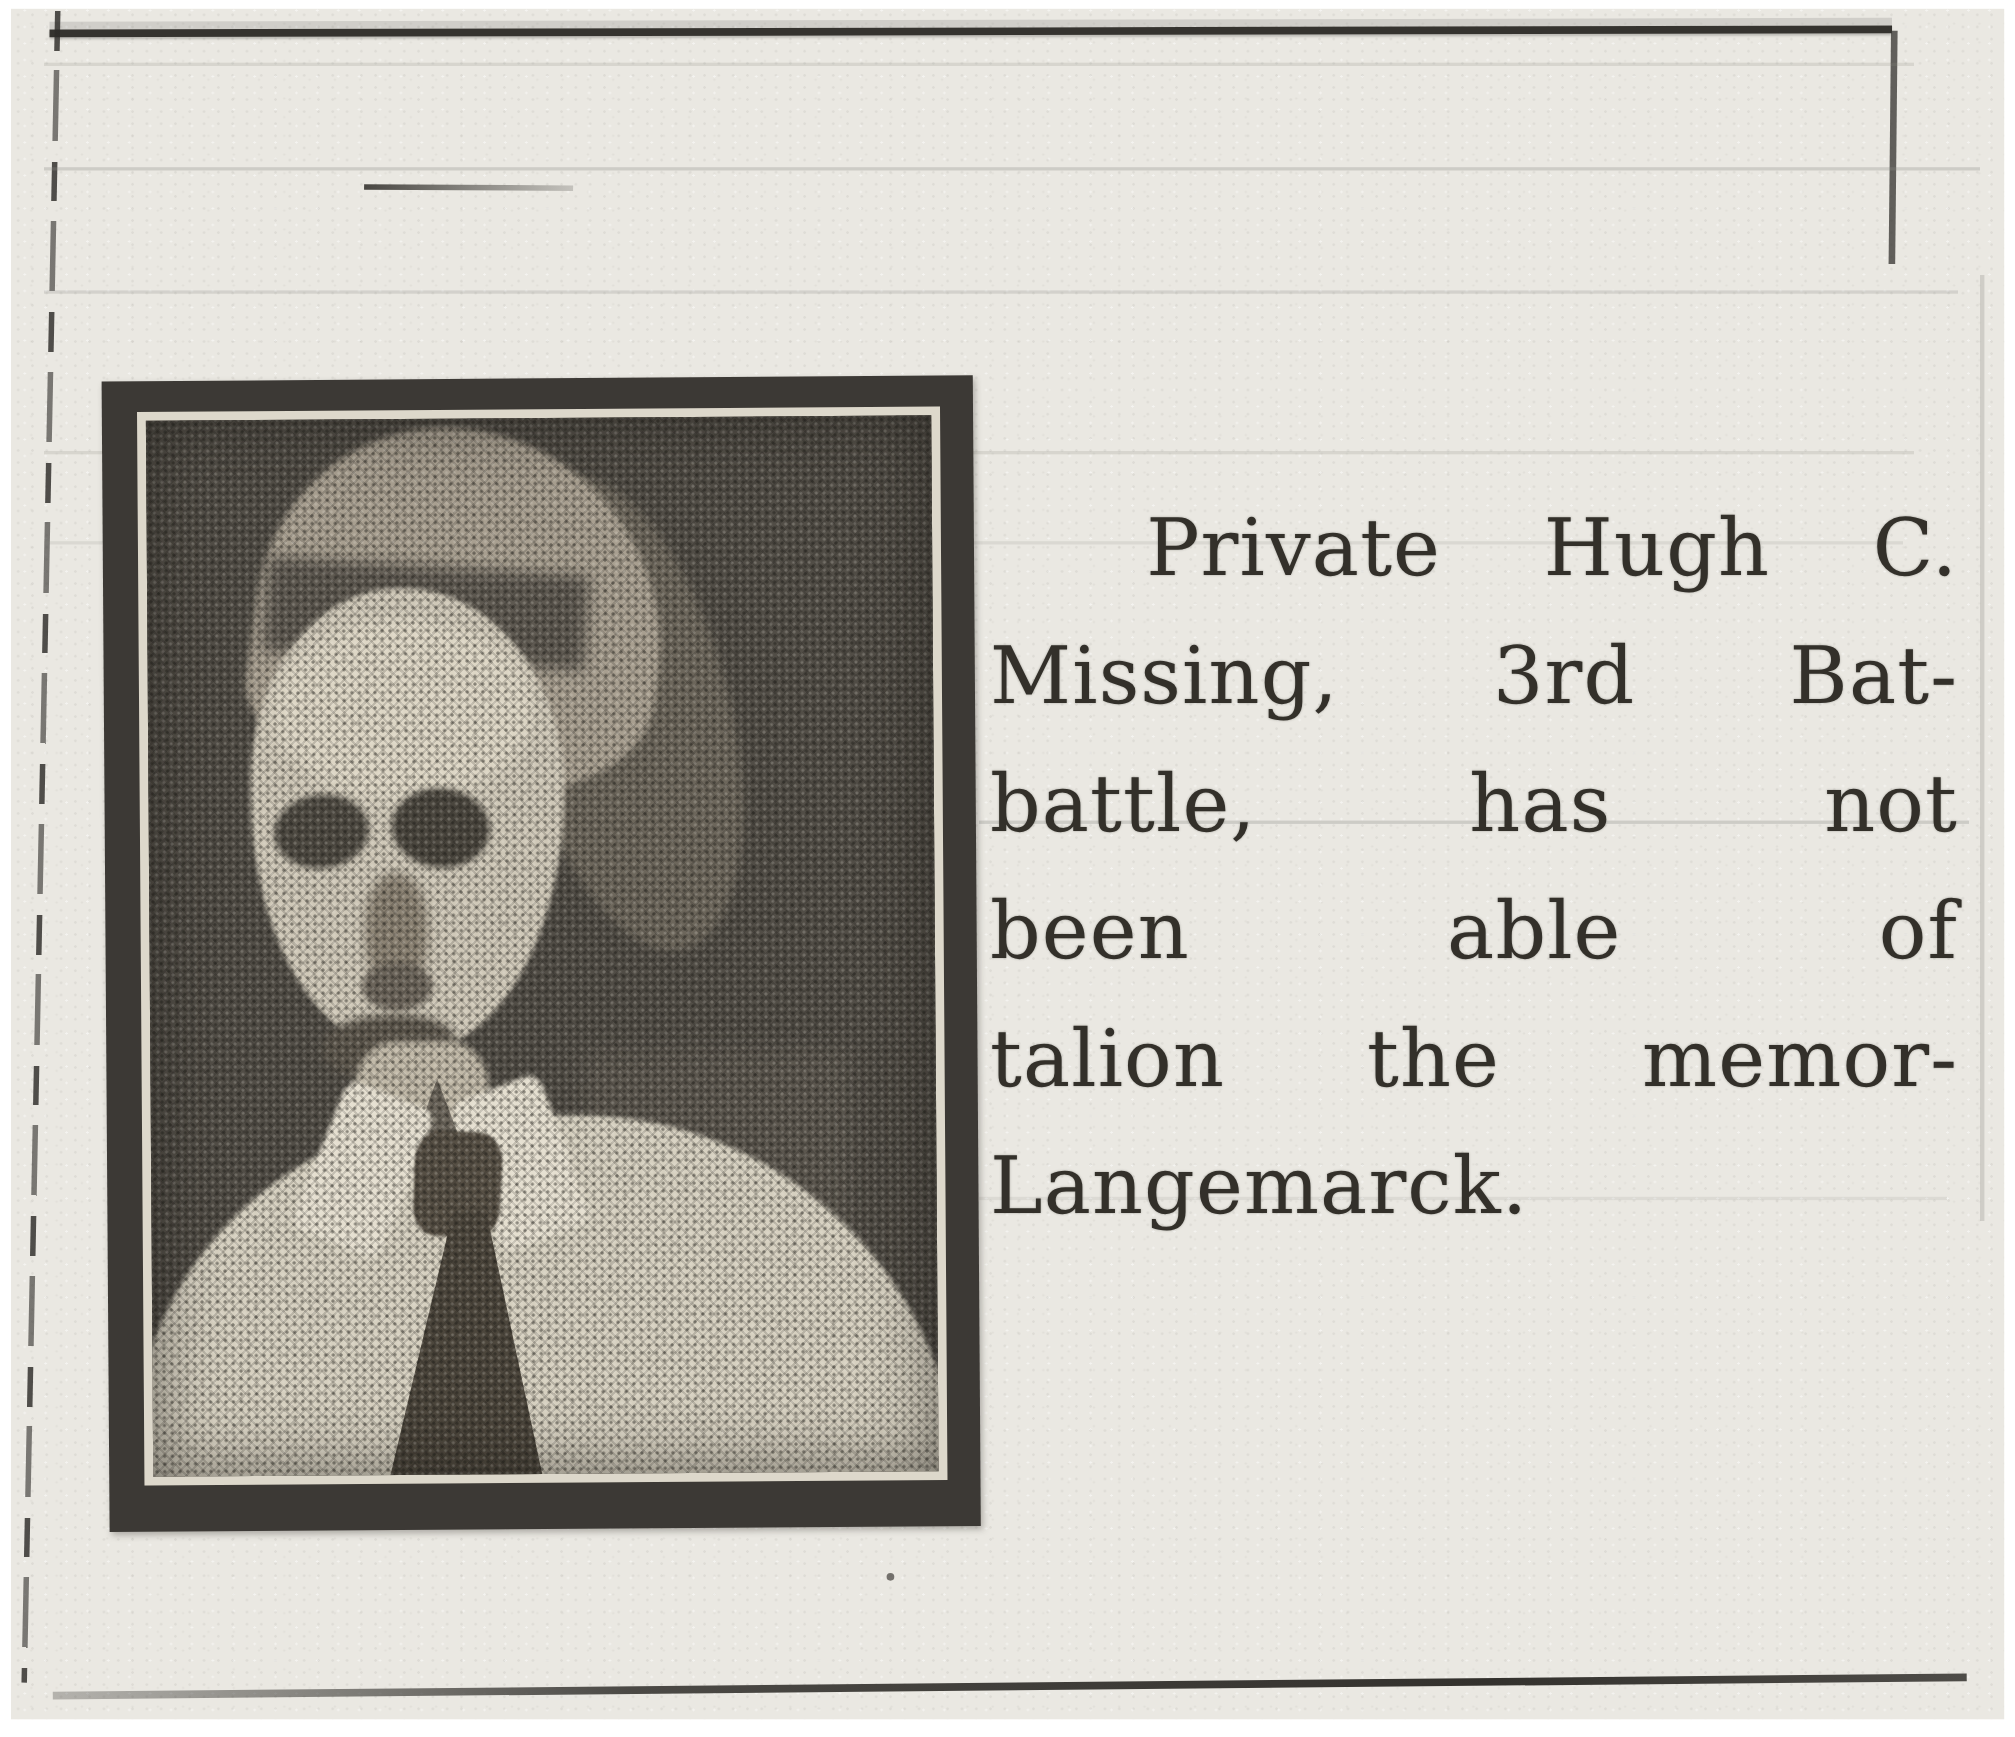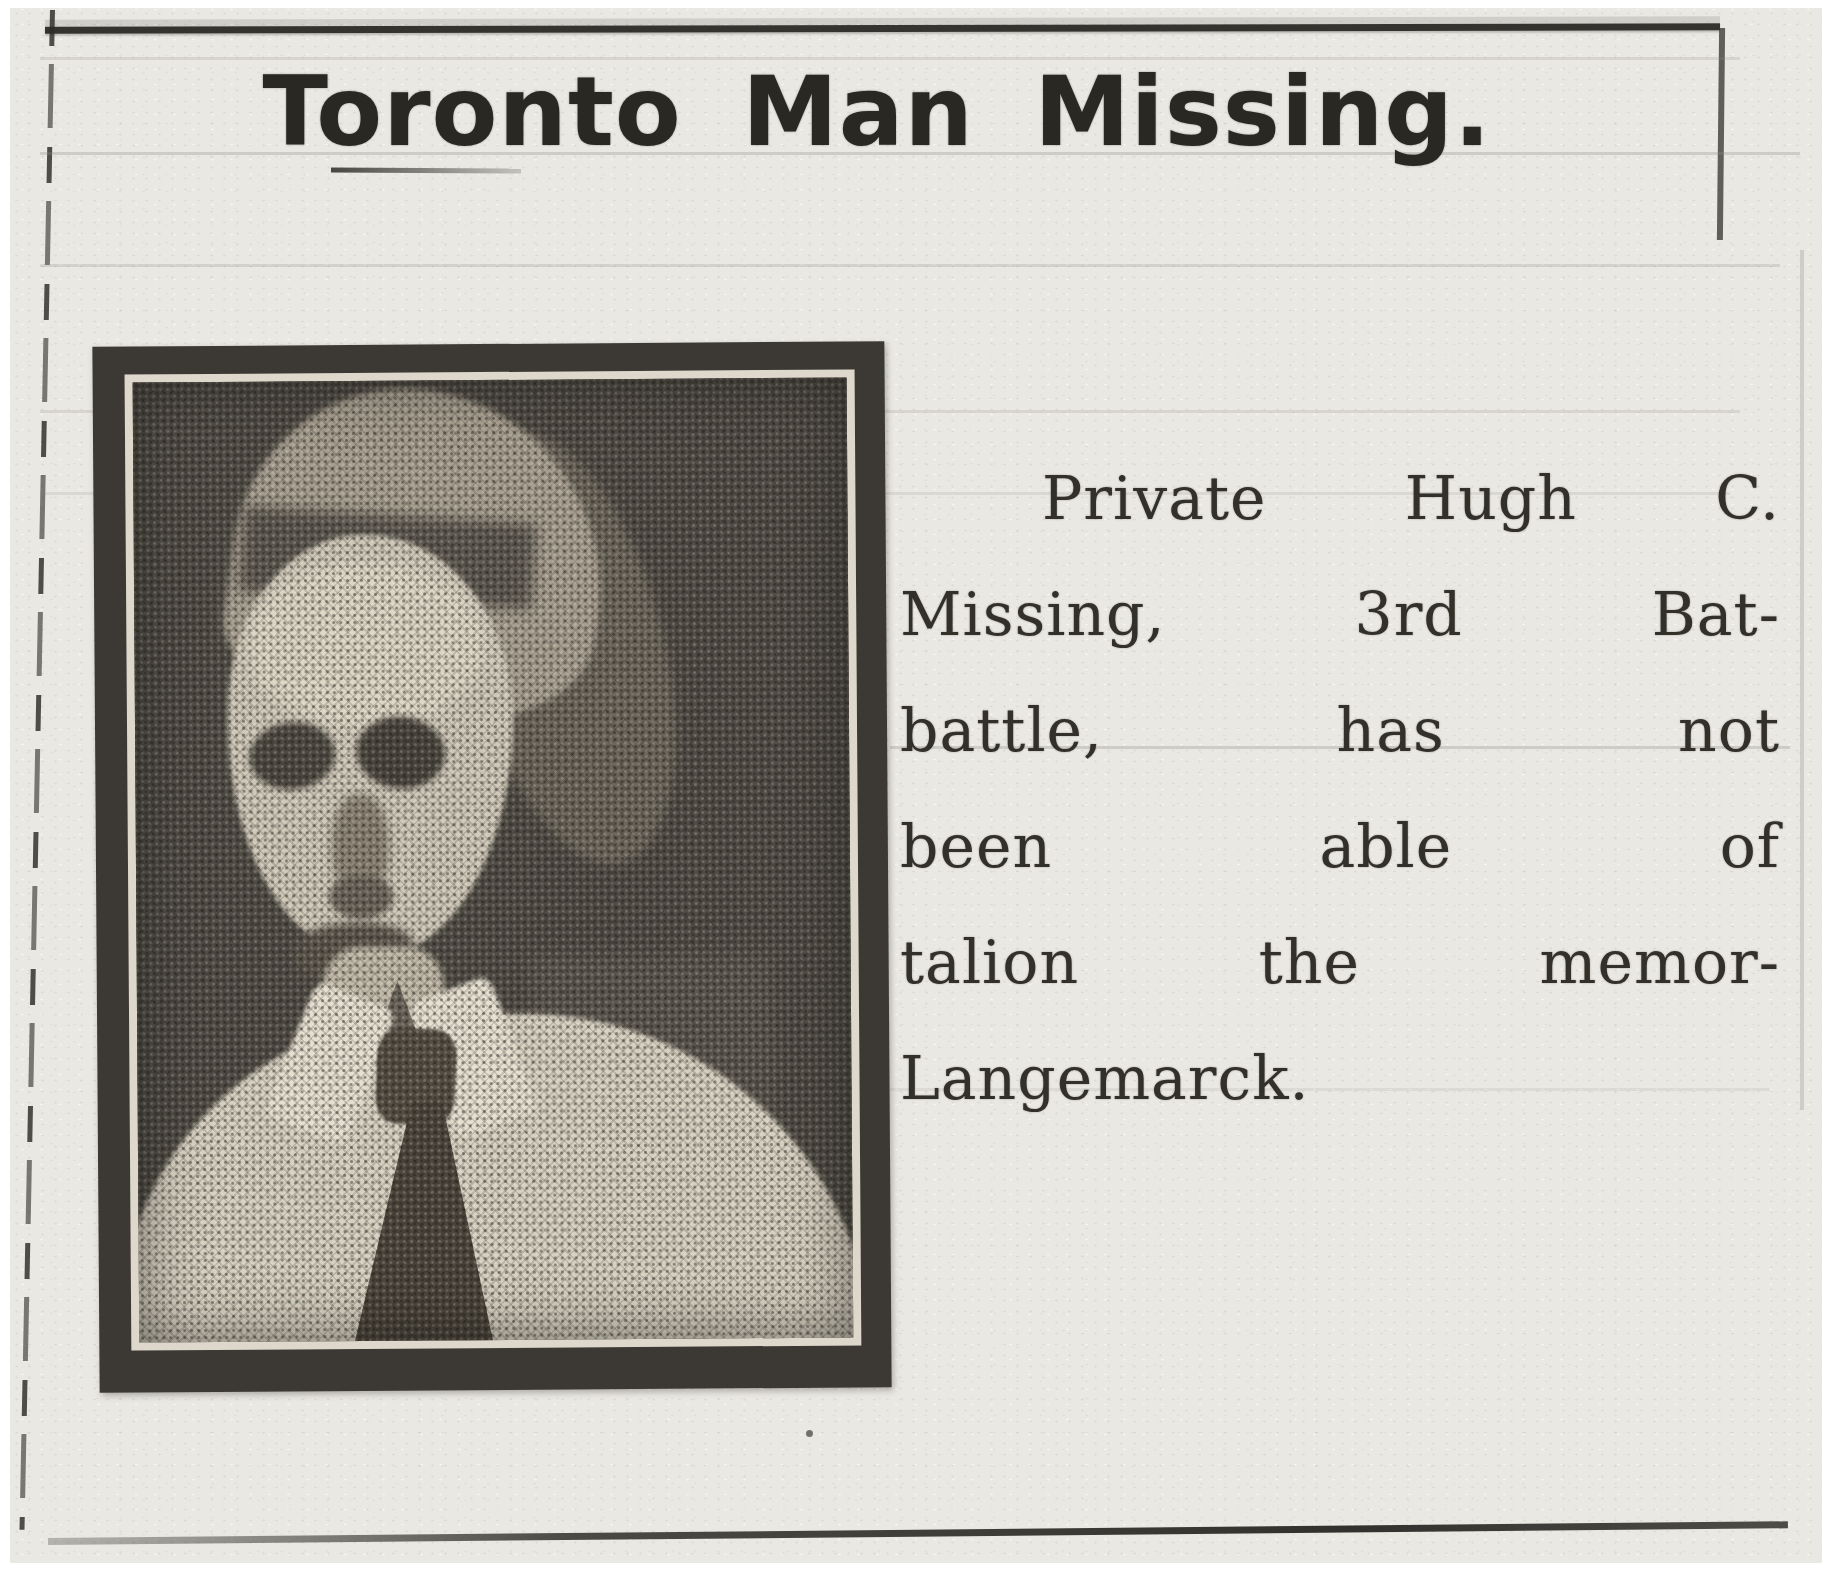--- a/index.html
+++ b/index.html
@@ -140,21 +140,21 @@
     background-size:7px 7px, 7px 7px, auto, auto;
     background-position:0 0, 3.5px 3.5px, 0 0, 0 0;
   }
   .p-vignette { left:0; top:0; width:100%; height:100%;
     box-shadow:inset 0 0 60px rgba(30,28,24,.55); }
 
   
   .article {
     position:absolute; left:900px; top:440px; width:880px;
     color:#33302a;
-    font-size:60px; line-height:116px; letter-spacing:1px;
+    font-size:72px; line-height:116px; letter-spacing:1px;
     text-shadow:0 0 2px rgba(46,44,38,.4);
   }
   .article p { margin:0; height:116px; text-align:justify; text-align-last:justify; }
   .article p.indent { text-indent:142px; }
   .article p.last { text-align-last:left; }
 </style>
 </head>
 <body>
 
 <div class="scan">
@@ -169,21 +169,20 @@
   <div class="streak s1"></div>
   <div class="streak s2"></div>
   <div class="streak s3"></div>
   <div class="streak s4"></div>
   <div class="streak s5"></div>
   <div class="streak s6"></div>
   <div class="streak s7"></div>
   <div class="speck speck-1"></div>
   <div class="speck speck-2"></div>
 
-  <h1 class="headline">Toronto Man Missing.</h1>
   <div class="headline-underline"></div>
 
   <figure class="photo-frame" aria-label="Halftone head-and-shoulders newspaper portrait of a young man with light parted hair, wearing a light shirt, white collar and dark tie, on a dark background inside a black frame with a white inner outline">
     <div class="photo-inner">
       <div class="photo-content">
         <div class="p-hair-dark"></div>
         <div class="p-hair-light"></div>
         <div class="p-hair-band"></div>
         <div class="p-face"></div>
         <div class="p-forehead"></div>

